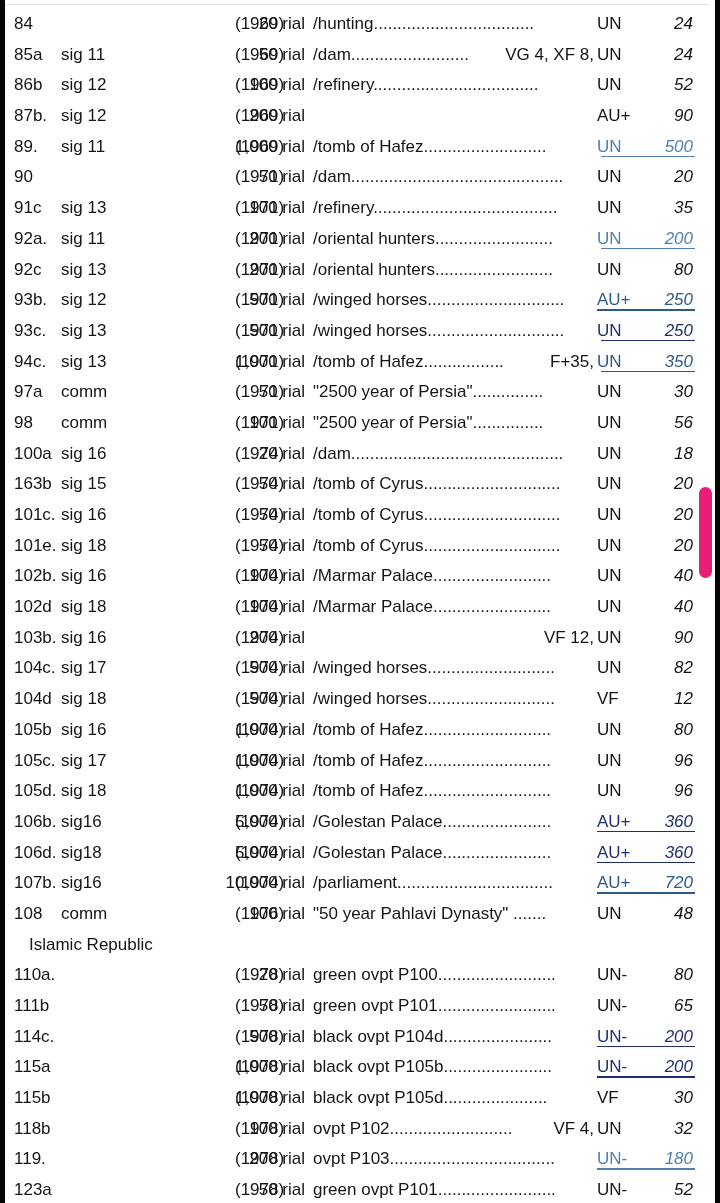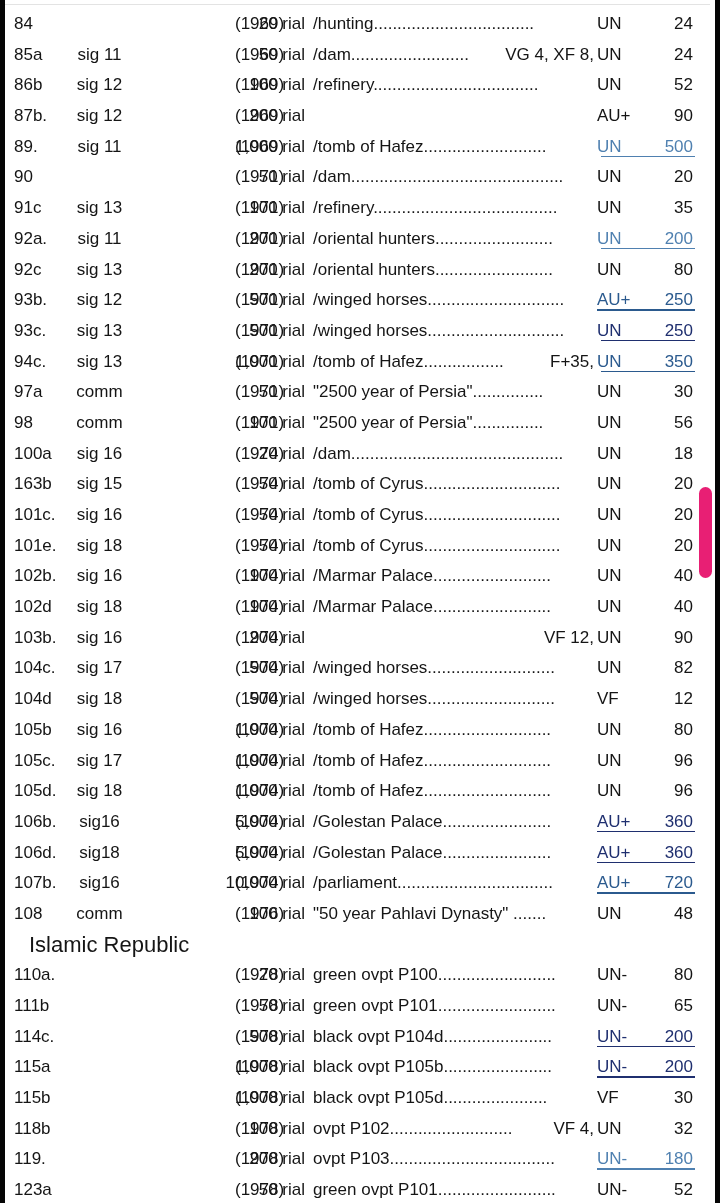--- a/index.html
+++ b/index.html
@@ -12,32 +12,32 @@
   .edge-left { position: absolute; left: 0; top: 0; width: 5px; height: 1203px; background: #050505; }
   .edge-right { position: absolute; right: 0; top: 0; width: 5px; height: 1203px; background: #050505; }
   .top-rule { position: absolute; left: 5px; top: 4px; width: 705px; height: 1px; background: #e3e3e3; }
   .list { position: absolute; left: 5px; top: 9px; width: 710px; }
   .row {
     position: relative; height: 30.7px; line-height: 30.7px;
     font-size: 17px; white-space: nowrap;
   }
   .row span { position: absolute; top: 0; }
   .cat { left: 9px; }
-  .sig { left: 62px; width: 65px; text-align: center; }
+  .sig { left: 56px; width: 65px; text-align: left; }
   .den { right: 410px; text-align: center; }
   .yr { left: 230px; }
   .desc { left: 292px; margin-left: 16px; }
   .note { right: 121px; }
   .grade { left: 592px; }
-  .price { right: 22px; text-align: right; }
+  .price { right: 22px; text-align: right; font-style: italic; }
   .link { color: #2b5a8e; }
   .link.dark { color: #1f2f6f; }
   .link.light { color: #4f80b0; }
   .ul { position: absolute; height: 1.5px; top: 24px; background: currentColor; }
-  .section { position: relative; height: 30.7px; line-height: 30.7px; font-size: 22px; }
+  .section { position: relative; height: 30.7px; line-height: 30.7px; font-size: 17px; }
   .section span { position: absolute; left: 24px; }
   .scroll-thumb {
     position: absolute; left: 699px; top: 487px; width: 13px; height: 91px;
     background: #e81f74; border-radius: 7px;
   }
 </style>
 </head>
 <body>
 
 <div class="edge-left"></div>

